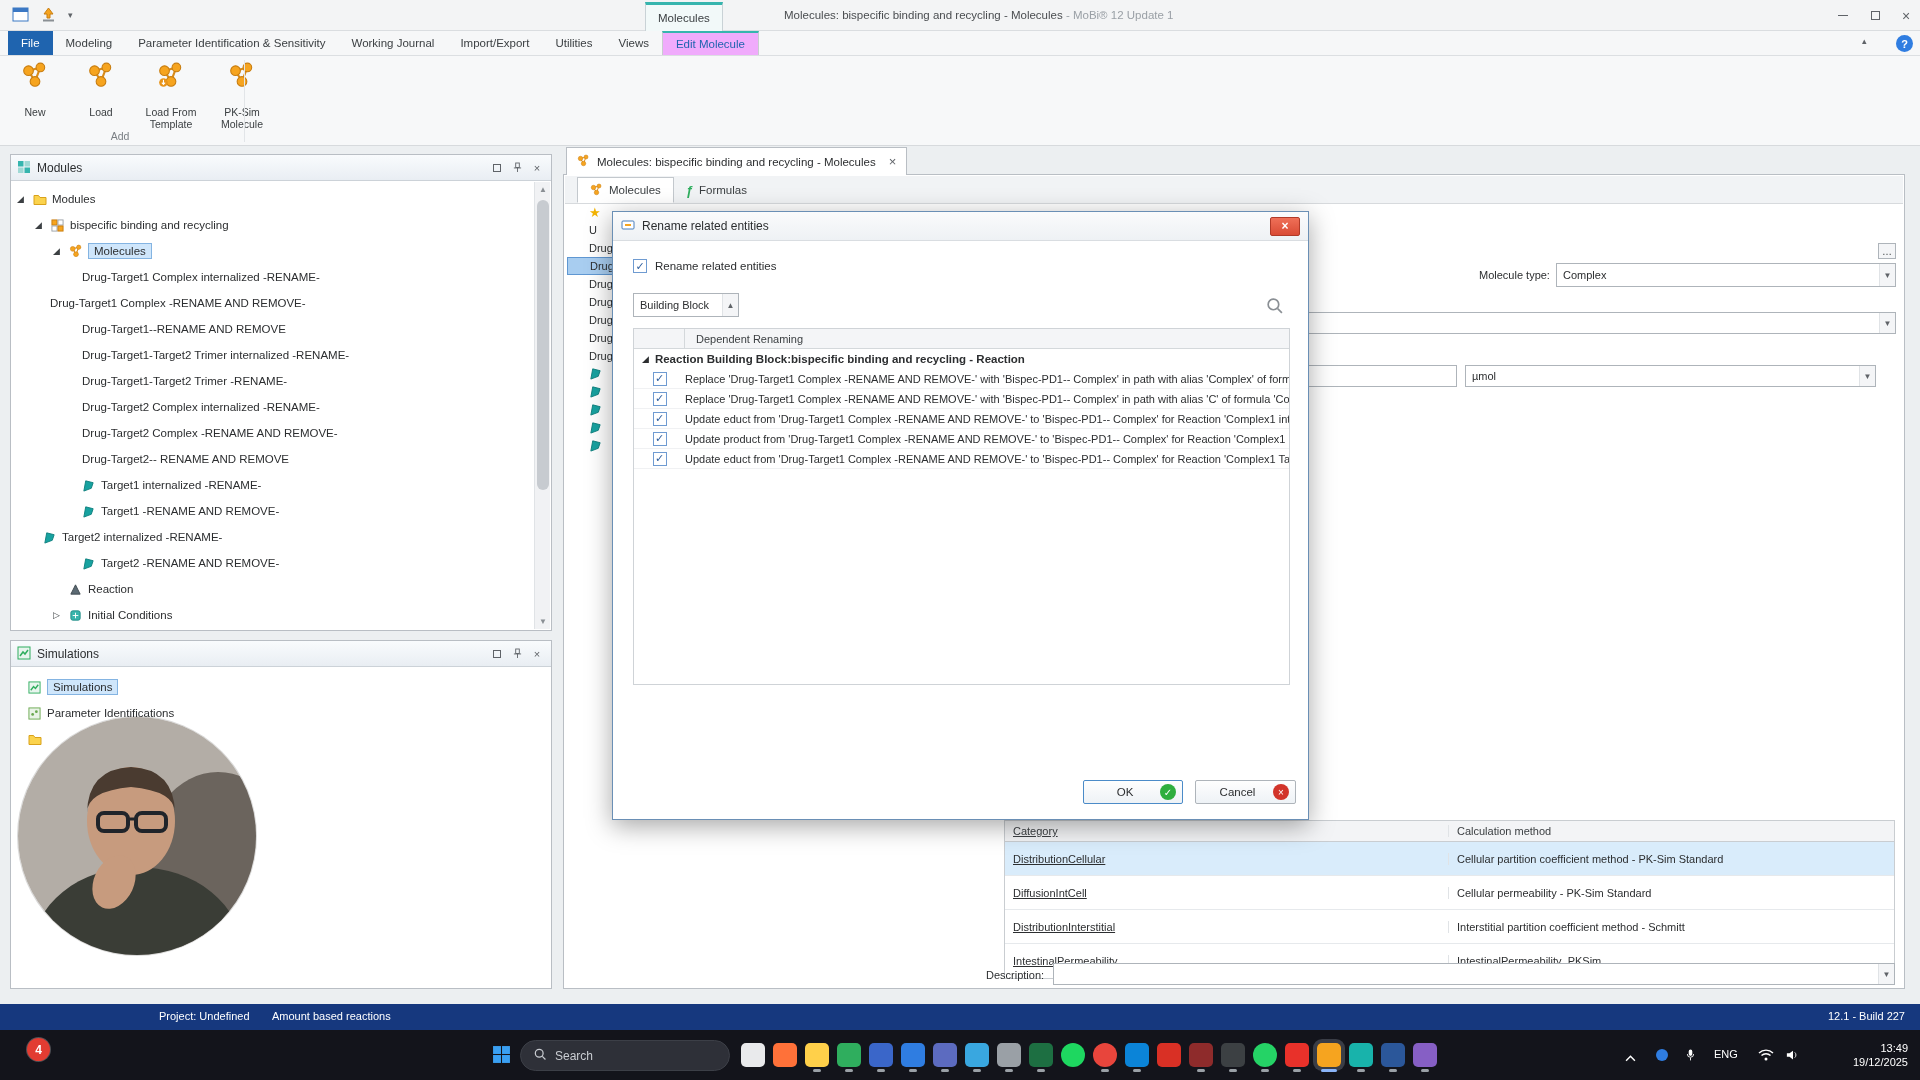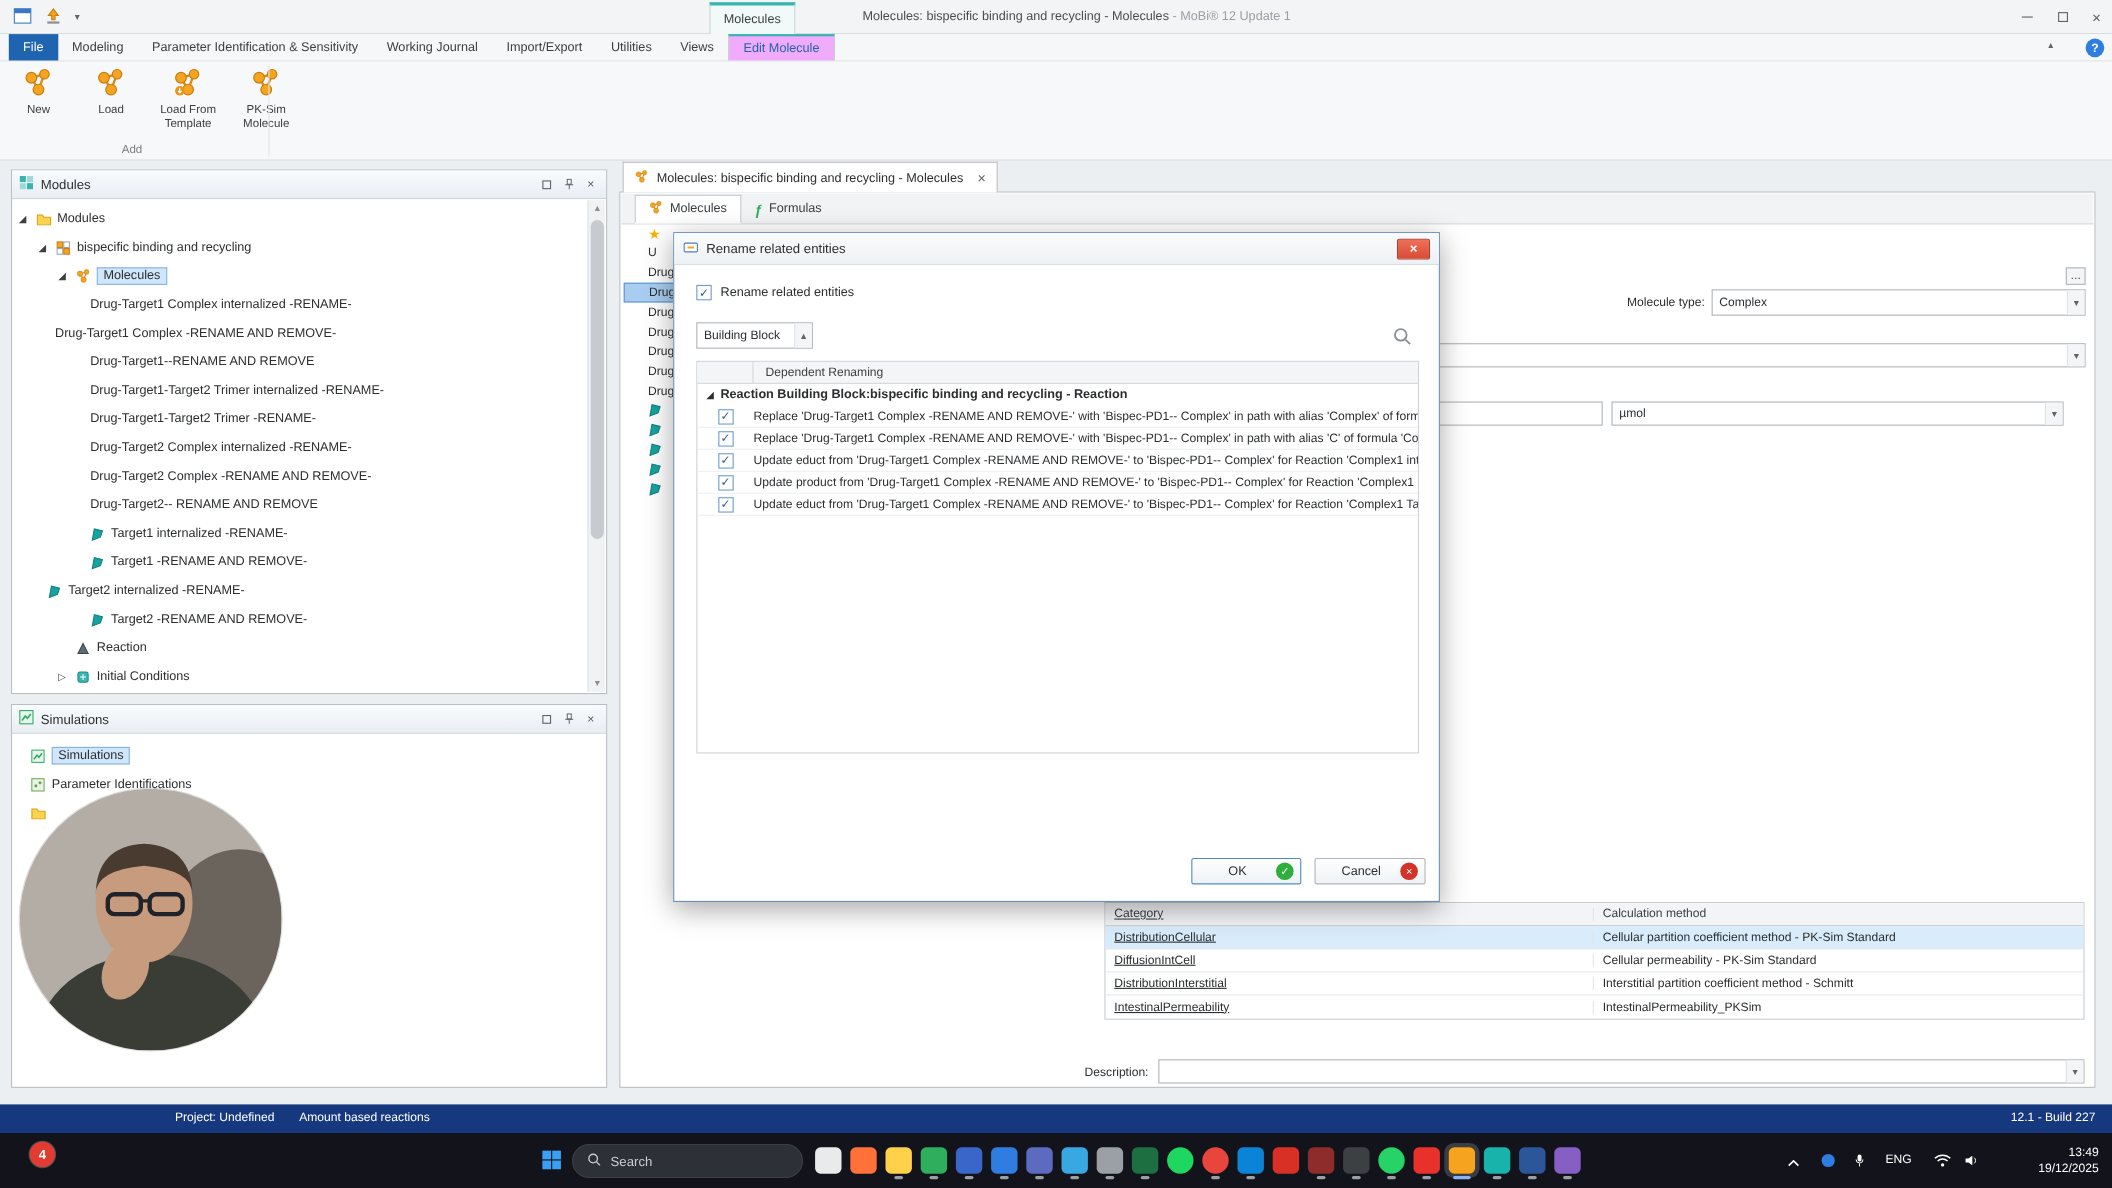--- a/index.html
+++ b/index.html
@@ -23,21 +23,21 @@
   .mtab { display:flex; align-items:center; padding:0 13px; font-size:11.5px; color:#3c4043; }
   .mtab.file { background:#1f64af; color:#fff; }
   .mtab.active { background:#f0abfc; color:#1f64af; border:1px solid #c8ccd0; border-bottom:none; border-top:2px solid #36b5ae; }
   .rb-collapse { position:absolute; left:1862px; top:36px; font-size:9px; color:#5f6368; }
   .rb-help { position:absolute; left:1896px; top:35px; width:17px; height:17px; border-radius:50%; background:#2f7de1; color:#fff; font-size:11px; font-weight:bold; display:flex; align-items:center; justify-content:center; }
 
   
   .ribbon { left:0; top:56px; width:1920px; height:90px; background:#f7f8f9; border-bottom:1px solid #d7dadd; }
   .rib-btns { position:absolute; left:6px; top:3px; display:flex; gap:8px; }
   .rib-btn { width:58px; min-height:72px; display:flex; flex-direction:column; align-items:center; padding-top:2px; border-radius:3px; }
-  .rib-btn .lbl { margin-top:2px; font-size:10.5px; color:#3c4043; text-align:center; line-height:12px; }
+  .rib-btn .lbl { margin-top:15px; font-size:10.5px; color:#3c4043; text-align:center; line-height:12px; }
   .rib-group { position:absolute; left:0; top:74px; width:240px; text-align:center; font-size:10.5px; color:#7a7f84; }
   .rib-sep { position:absolute; left:244px; top:4px; width:1px; height:82px; background:#e2e5e8; }
 
   
   .panel { background:#fff; border:1px solid #b9bec4; }
   .panel-hd { height:26px; background:linear-gradient(#f9fbfd,#e9eef3); border-bottom:1px solid #ccd2d8; display:flex; align-items:center; padding:0 6px; }
   .panel-hd .t { margin-left:6px; font-size:12px; color:#2c2e30; flex:1; }
   .panel-hd .hico { width:16px; height:16px; display:flex; align-items:center; justify-content:center; color:#5f6368; margin-left:4px; }
   .panel-hd .hico .box { width:8px; height:8px; border:1px solid #5f6368; }
 
@@ -69,21 +69,21 @@
 
   .field-lbl { position:absolute; font-size:11px; color:#2c2e30; }
   .combo { position:absolute; background:#fff; border:1px solid #aeb4ba; display:flex; align-items:center; }
   .combo .val { flex:1; padding-left:6px; font-size:11px; white-space:nowrap; overflow:hidden; }
   .combo .da { width:16px; align-self:stretch; display:flex; align-items:center; justify-content:center; color:#5f6368; font-size:8px; border-left:1px solid #e0e3e6; background:#f4f5f7; }
   .tinput { position:absolute; background:#fff; border:1px solid #aeb4ba; }
   .btn-ellipsis { position:absolute; width:18px; height:16px; background:#f4f5f7; border:1px solid #aeb4ba; display:flex; align-items:center; justify-content:center; font-size:10px; color:#3c4043; }
 
   .caltable { position:absolute; left:1004px; top:820px; width:891px; border:1px solid #c9cdd1; background:#fff; }
   .caltable .hd { display:flex; height:21px; background:#f3f4f6; border-bottom:1px solid #c9cdd1; font-size:11px; color:#3c4043; align-items:center; }
-  .caltable .r { display:flex; height:21px; border-bottom:1px solid #e6e9ec; font-size:11px; align-items:center; }
+  .caltable .r { display:flex; height:34px; border-bottom:1px solid #e6e9ec; font-size:11px; align-items:center; }
   .caltable .r:last-child { border-bottom:none; }
   .caltable .r.sel { background:#d9ecfb; }
   .caltable .c1 { width:444px; padding-left:8px; border-right:1px solid #e0e3e6; overflow:hidden; white-space:nowrap;text-decoration:underline; }
   .caltable .c2 { flex:1; padding-left:8px; overflow:hidden; white-space:nowrap; }
 
   
   .dialog { left:612px; top:211px; width:697px; height:609px; background:#fff; border:1px solid #6a8fb5; box-shadow:0 6px 24px rgba(0,0,0,.35); z-index:100; }
   .dlg-hd { height:29px; background:linear-gradient(#fafbfc,#eef1f4); border-bottom:1px solid #d9dde1; display:flex; align-items:center; padding:0 8px; }
   .dlg-hd .t { margin-left:7px; flex:1; font-size:12px; color:#2c2e30; }
   .dlg-close { width:30px; height:19px; background:linear-gradient(#ef7058,#d94b35); border:1px solid #b03a28; border-radius:2px; color:#fff; font-size:12px; font-weight:bold; display:flex; align-items:center; justify-content:center; }

